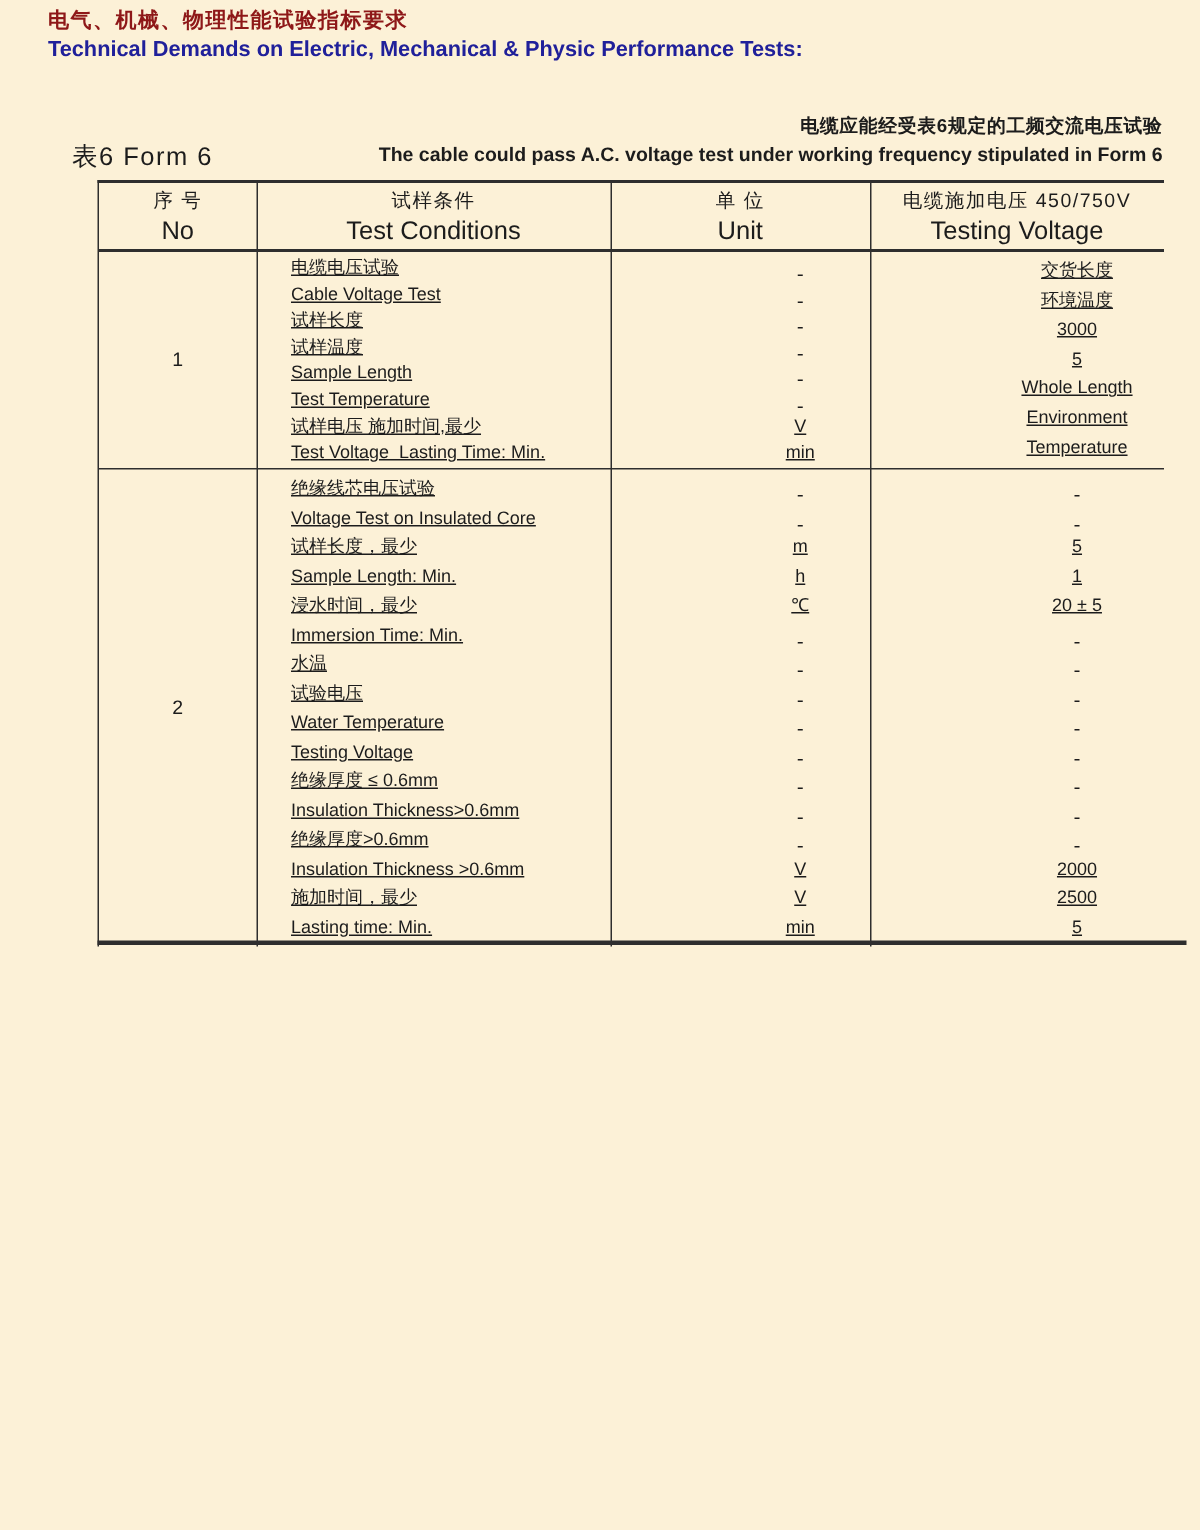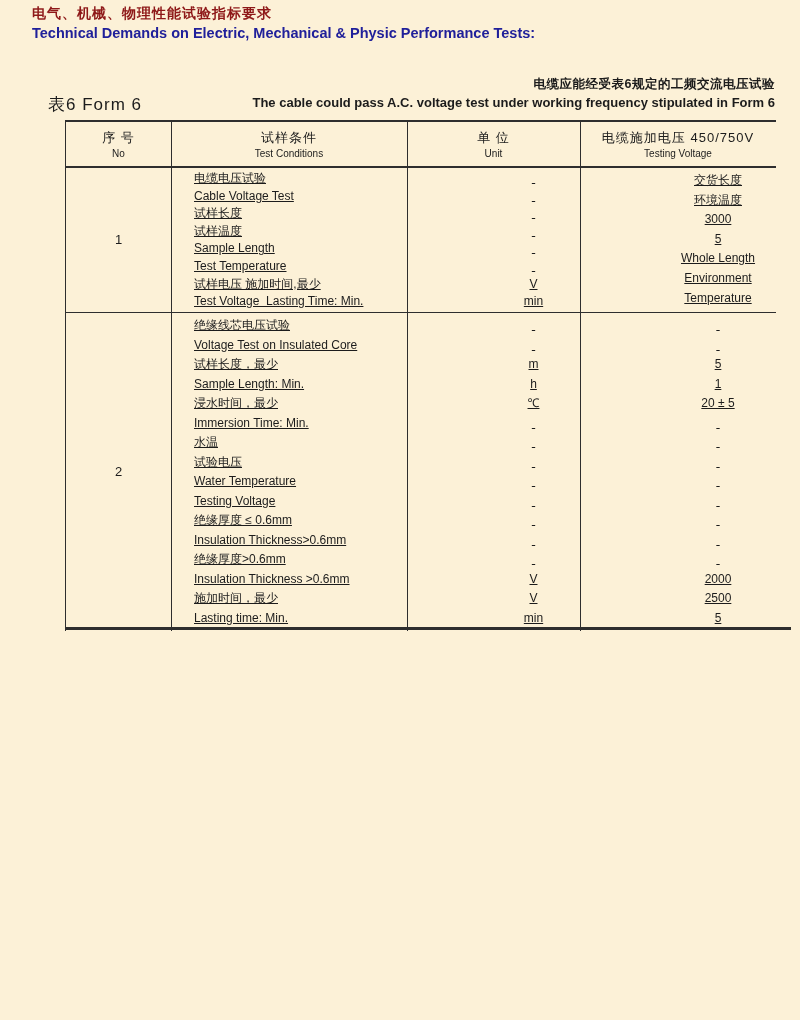--- a/index.html
+++ b/index.html
@@ -58,21 +58,21 @@
     position:absolute;left:65px;top:627px;width:726px;height:3px;background:#2e2e2e;
   }
 
   
   .th{
     position:absolute;top:0;height:44px;
     display:flex;flex-direction:column;justify-content:center;align-items:center;
     gap:1px;text-align:center;
   }
   .th .zh{font-size:13px;letter-spacing:1px;white-space:nowrap;}
-  .th .en{font-size:10px;white-space:nowrap;}
+  .th .en{font-size:17px;white-space:nowrap;}
   .th.c1{left:0;width:105px;}
   .th.c2{left:105px;width:236px;}
   .th.c3{left:341px;width:173px;}
   .th.c4{left:514px;width:196px;}
 
   
   .cell{position:absolute;}
   .num{
     display:flex;align-items:center;justify-content:center;
     font-size:13px;

